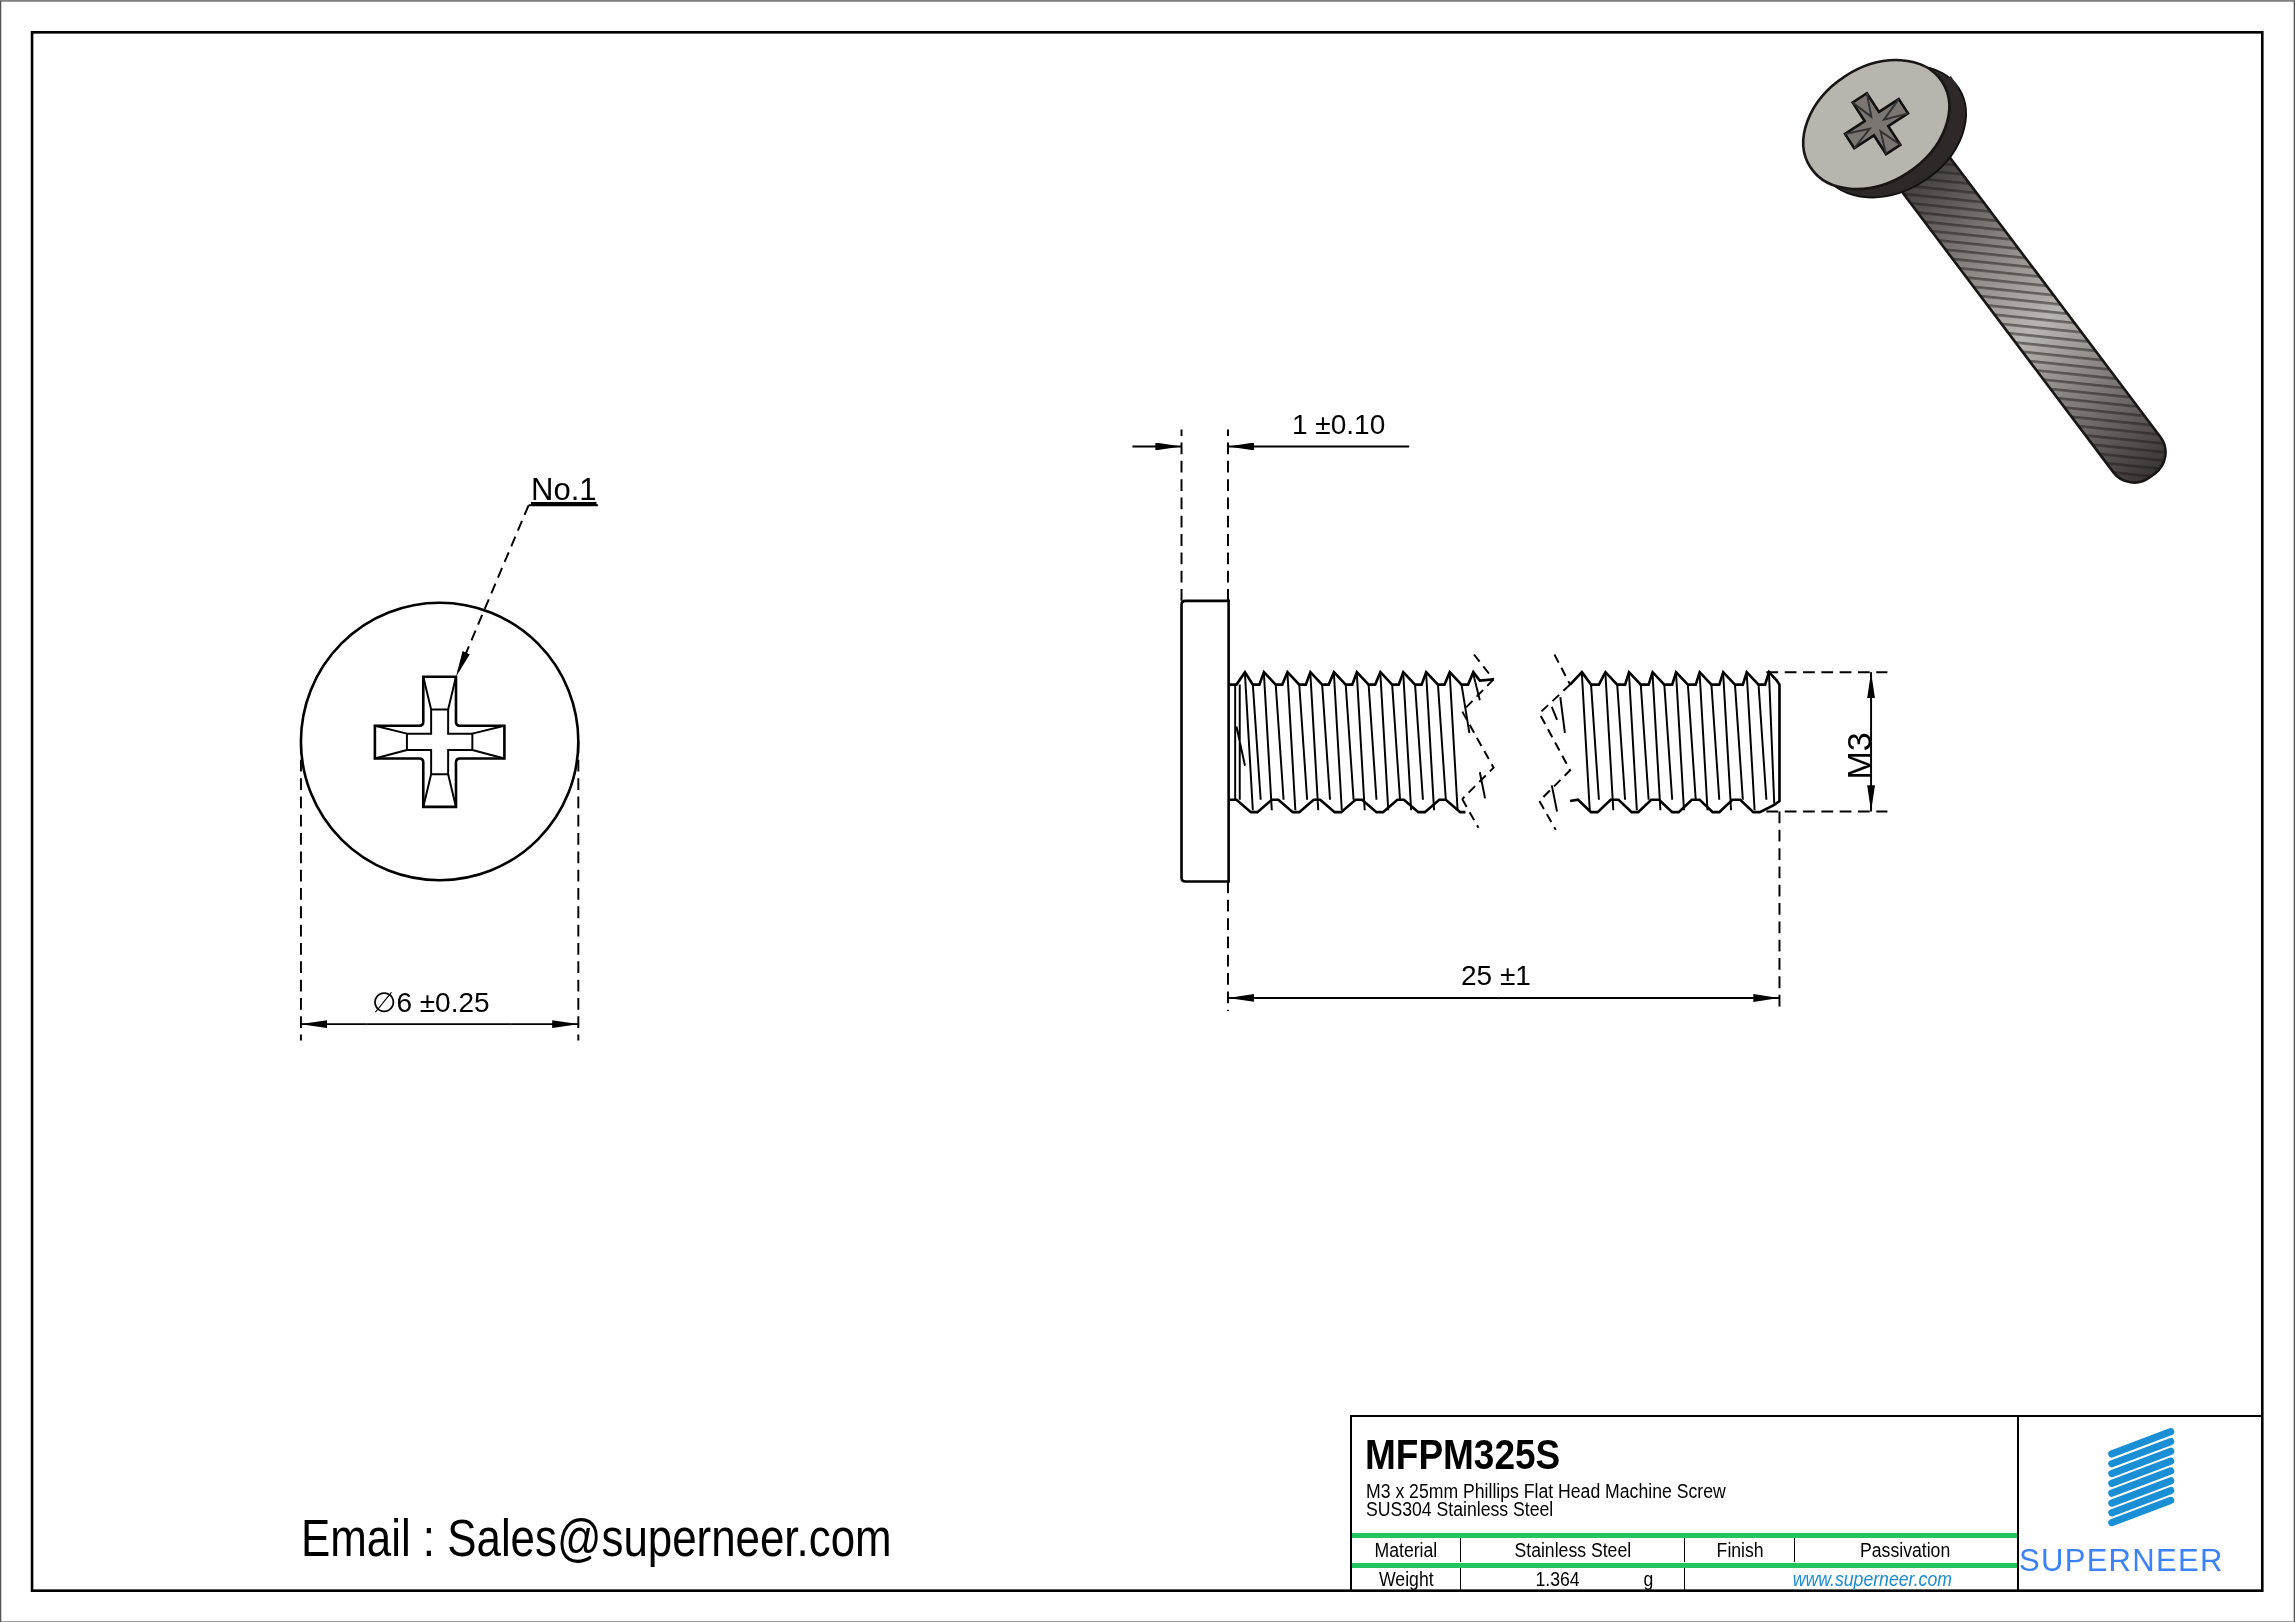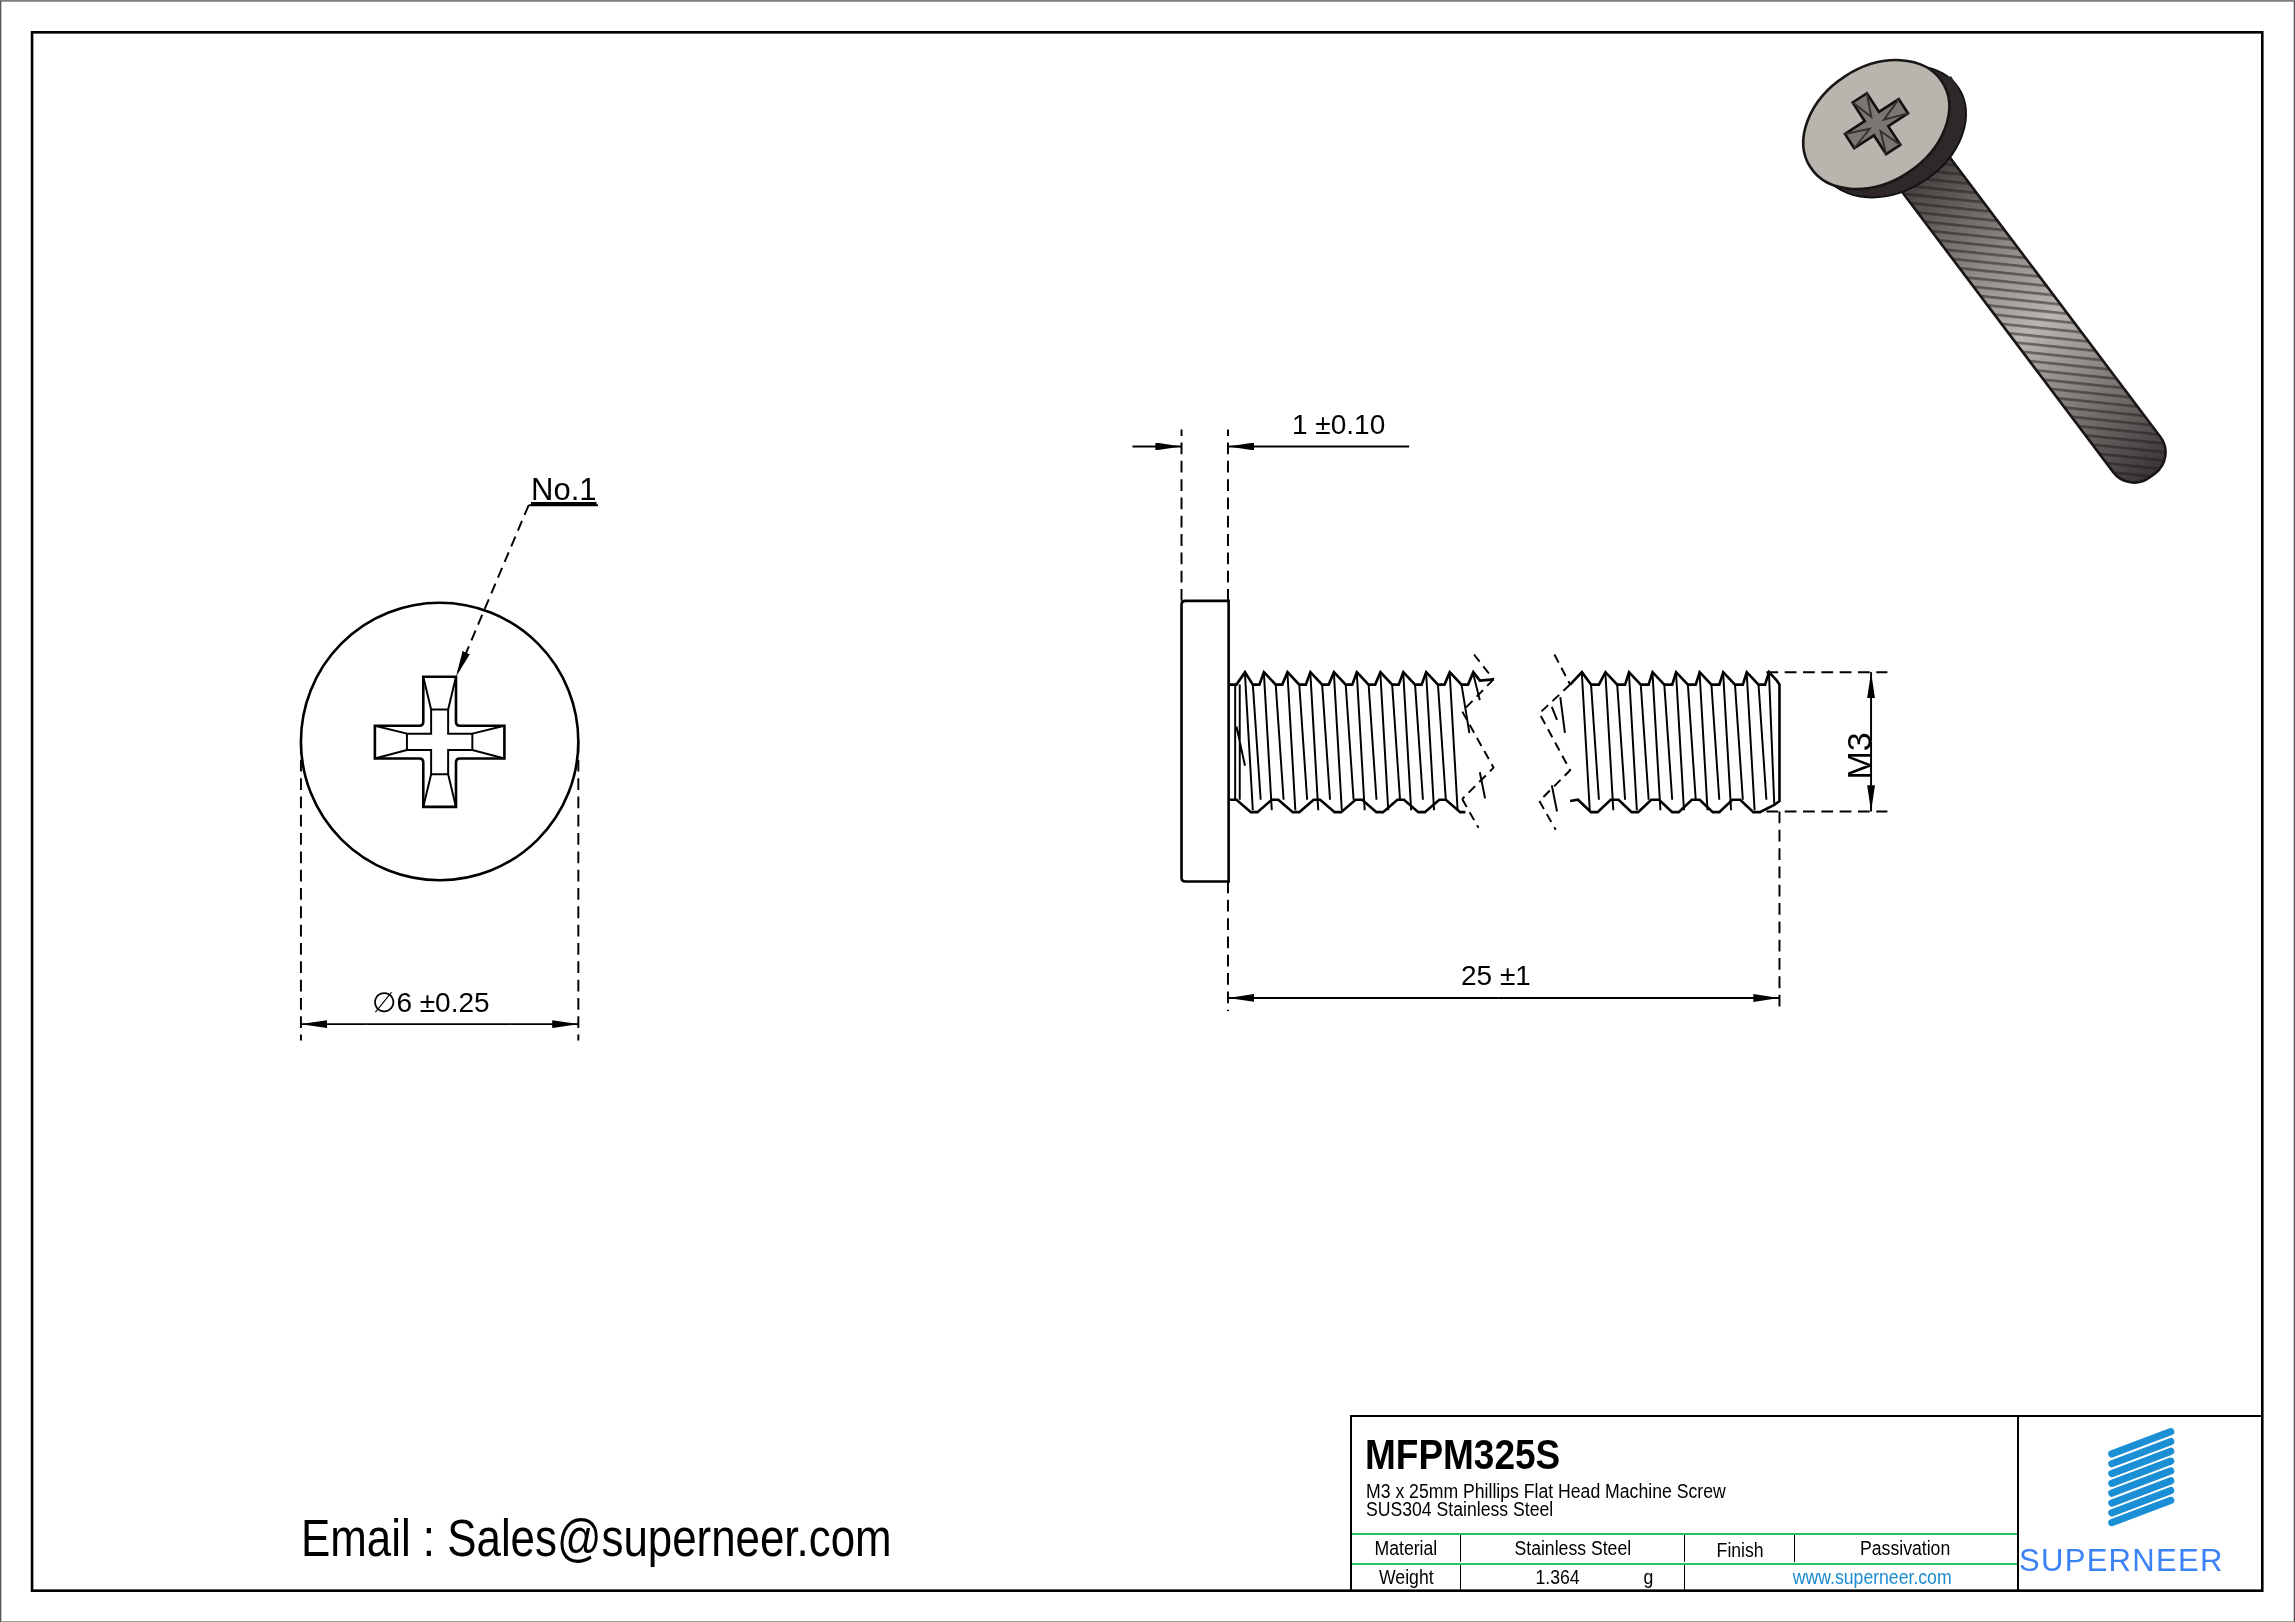--- a/index.html
+++ b/index.html
@@ -9,21 +9,21 @@
   .lbl { position:absolute; white-space:nowrap; font-family:"Liberation Sans", sans-serif; color:#000; line-height:1; }
   .dim { font-size:28px; }
   .leader-text { font-size:31px;text-decoration:underline; }
   .email { font-size:51px; transform-origin:left top; transform:scaleX(0.86); }
   .m3 { font-size:34px; transform-origin:center center; transform:rotate(-90deg); }
   
   .tb { position:absolute; left:1350px; top:1415px; width:913px; height:176px; border-top:2.6px solid #000; border-left:2px solid #000; box-sizing:border-box; }
   .tb-main { position:absolute; left:0; top:0; width:667px; height:173px; border-right:2px solid #000; box-sizing:border-box; }
   .tb-part { position:absolute; left:13px; top:13px; font-size:43px; font-weight:bold; transform-origin:left top; transform:scaleX(0.86); }
   .tb-desc { position:absolute; left:14.4px; font-size:19.6px; transform-origin:left top; transform:scaleX(0.9); }
-  .tb-row { position:absolute; left:0; width:665px; height:29.4px; border-top:2px solid #22c55e; box-sizing:border-box; }
+  .tb-row { position:absolute; left:0; width:665px; height:29.4px; border-top:5px solid #22c55e; box-sizing:border-box; }
   .tb-cell { position:absolute; top:0; height:100%; box-sizing:border-box; border-right:1.3px solid #000; font-size:19.6px; display:flex; align-items:center; justify-content:center; }
   .tb-cell span { display:inline-block; transform:scaleX(0.9); }
   .tb-cell.last { border-right:none; }
   .tb-url { color:#1a8bd2; }
   .tb-logo { position:absolute; left:667px; top:0; width:243px; height:173px; }
   .logo-word { position:absolute; left:0; width:100%; top:126px; font-size:31px; font-weight:normal; color:#3b82f6; letter-spacing:1.3px; }
 </style>
 </head>
 <body>
 
@@ -165,21 +165,21 @@
     </div>
 
     <div class="tb-row" style="top:146px; height:27.5px;">
       <div class="tb-cell" style="left:0; width:109px;">
             <span>Weight</span>
           </div>
       <div class="tb-cell" style="left:109px; width:224px; justify-content:flex-start; padding-left:72px;gap:15px;">
         <span>1.364</span>
         <span style="margin-left:46px;">g</span>
       </div>
-      <div class="tb-cell last tb-url" style="left:334px; width:372px;">
+      <div class="tb-cell last tb-url" style="left:334px; width:372px;font-style:italic;">
             <span>www.superneer.com</span>
           </div>
     </div>
   </div>
 
   <div class="tb-logo">
     <div class="logo-word">SUPERNEER</div>
   </div>
 </div>
 

